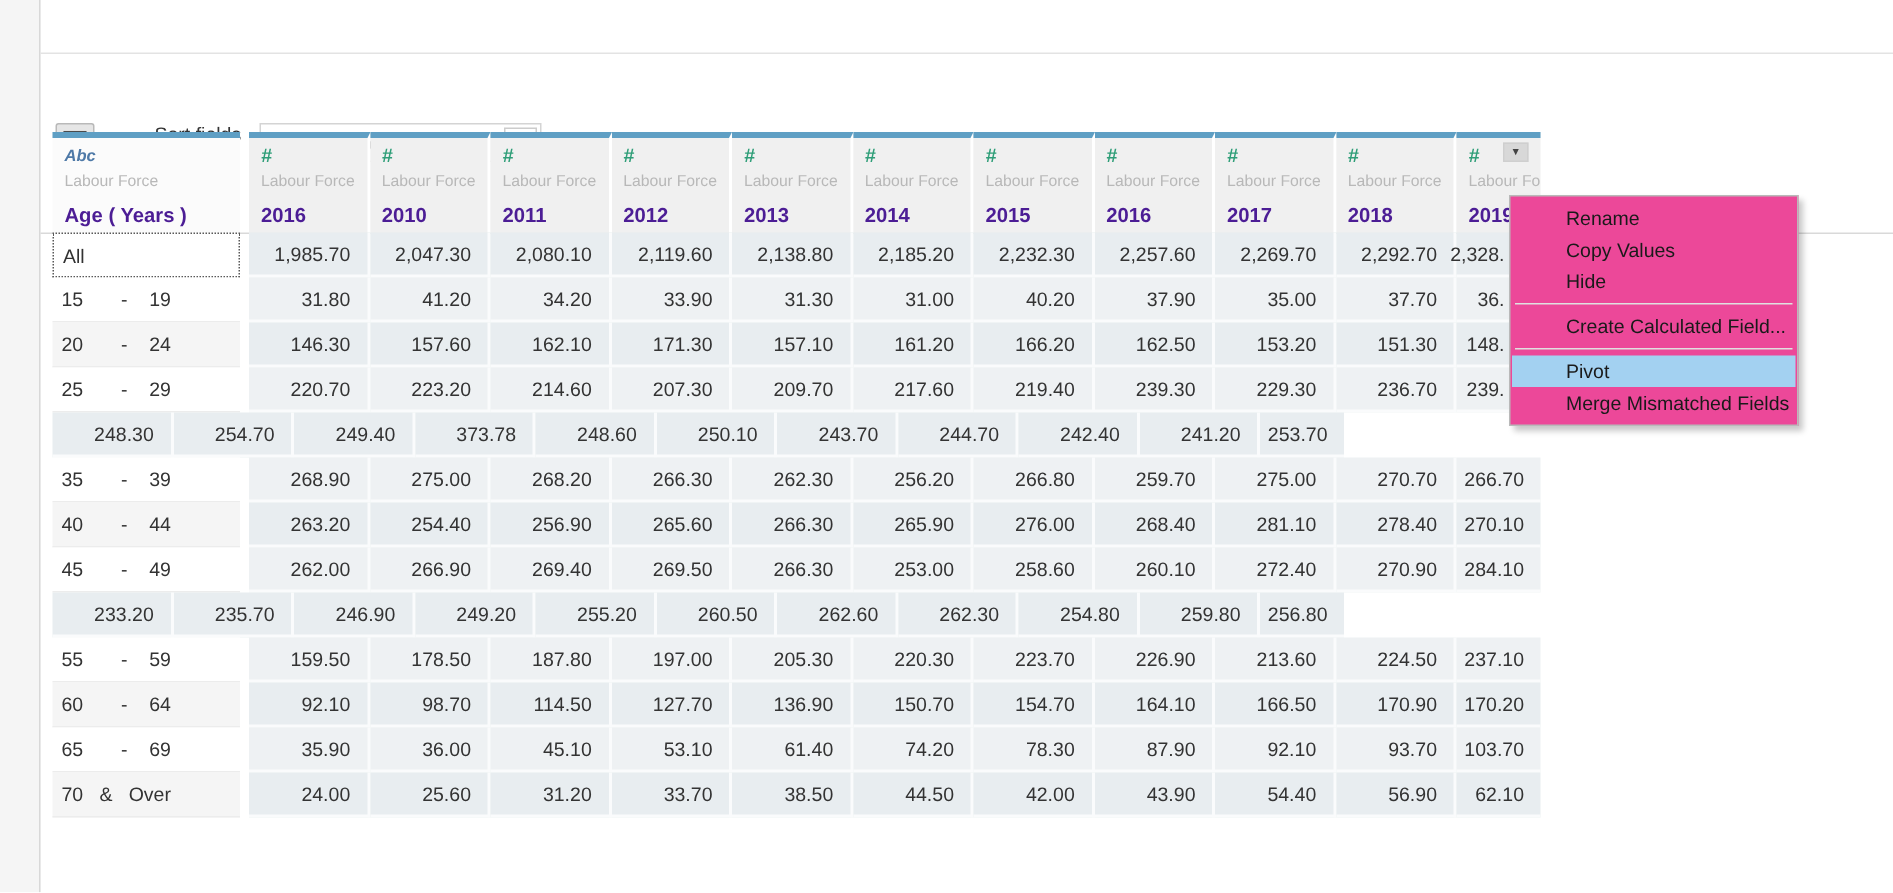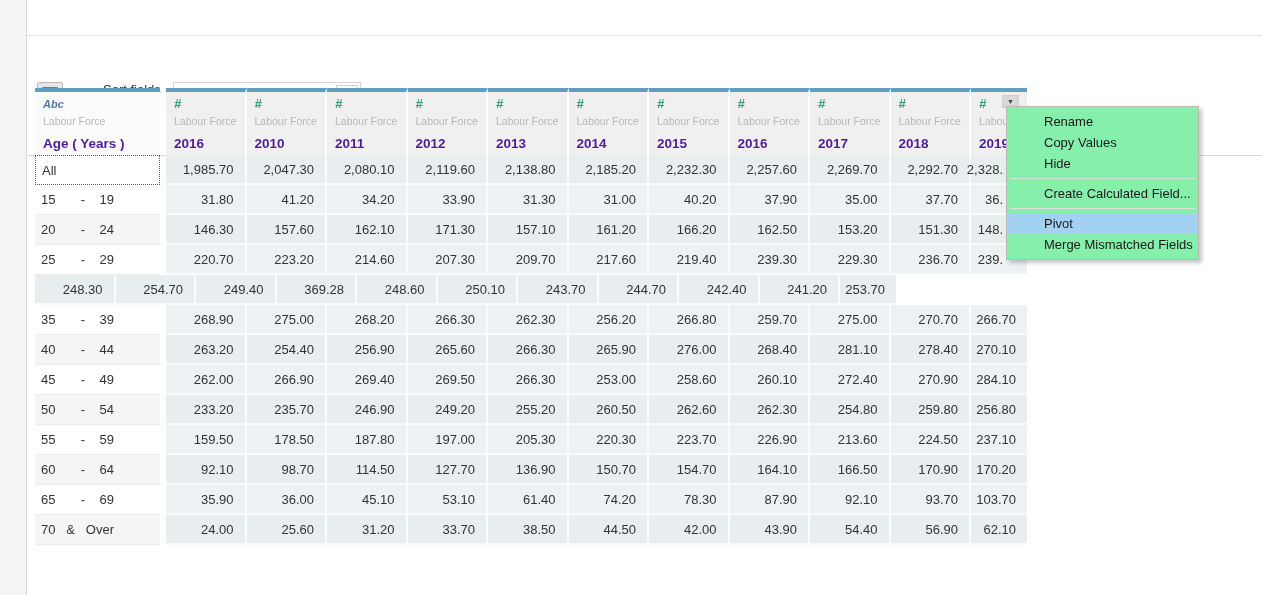--- a/index.html
+++ b/index.html
@@ -53,21 +53,21 @@
   .grow.band .vcell { background:#e8edf0; }
   .vcell.last { width:56px; border-right:none; }
   .vcell.clipped { padding-right:24px; }
 
   
   .field-menu-btn { position:absolute; left:1002px; top:95px; width:17px; height:13px;
                     background:#d8d8d8; border:1px solid #cfcfcf; font-size:7px; color:#444;
                     display:flex; align-items:center; justify-content:center; cursor:pointer; }
 
   
-  .menu { position:absolute; left:1006px; top:106px; width:193px; background:#86efac;
+  .menu { position:absolute; left:1006px; top:130px; width:193px; background:#ec4899;
           border:1px solid #b9b9b9; box-shadow:3px 3px 4px rgba(0,0,0,0.22); padding:4px 1px;
           z-index:10; }
   .menu-item { height:21px; display:flex; align-items:center; padding-left:36px;
                font-size:13px; color:#1a1a1a; cursor:pointer; white-space:nowrap; }
   .menu-item.hl { background:#a3d1f1; }
   .menu-sep { height:1px; background:#e0e0e0; margin:4px 2px; }
 
   svg .stroke { stroke:#4b4b4b; fill:none; stroke-width:1.4; }
   svg .fill { fill:#4b4b4b; }
 </style>
@@ -230,21 +230,21 @@
           <div class="vcell">219.40</div>
           <div class="vcell">239.30</div>
           <div class="vcell">229.30</div>
           <div class="vcell">236.70</div>
           <div class="vcell last clipped">239.</div>
         </div>
         <div class="grow band">
           <div class="vcell">248.30</div>
           <div class="vcell">254.70</div>
           <div class="vcell">249.40</div>
-          <div class="vcell">369.28</div>
+          <div class="vcell">373.78</div>
           <div class="vcell">248.60</div>
           <div class="vcell">250.10</div>
           <div class="vcell">243.70</div>
           <div class="vcell">244.70</div>
           <div class="vcell">242.40</div>
           <div class="vcell">241.20</div>
           <div class="vcell last">253.70</div>
         </div>
         <div class="grow">
           <div class="rlabel">35       -    39</div>
@@ -282,21 +282,20 @@
           <div class="vcell">269.50</div>
           <div class="vcell">266.30</div>
           <div class="vcell">253.00</div>
           <div class="vcell">258.60</div>
           <div class="vcell">260.10</div>
           <div class="vcell">272.40</div>
           <div class="vcell">270.90</div>
           <div class="vcell last">284.10</div>
         </div>
         <div class="grow band">
-          <div class="rlabel">50       -    54</div>
           <div class="vcell">233.20</div>
           <div class="vcell">235.70</div>
           <div class="vcell">246.90</div>
           <div class="vcell">249.20</div>
           <div class="vcell">255.20</div>
           <div class="vcell">260.50</div>
           <div class="vcell">262.60</div>
           <div class="vcell">262.30</div>
           <div class="vcell">254.80</div>
           <div class="vcell">259.80</div>

